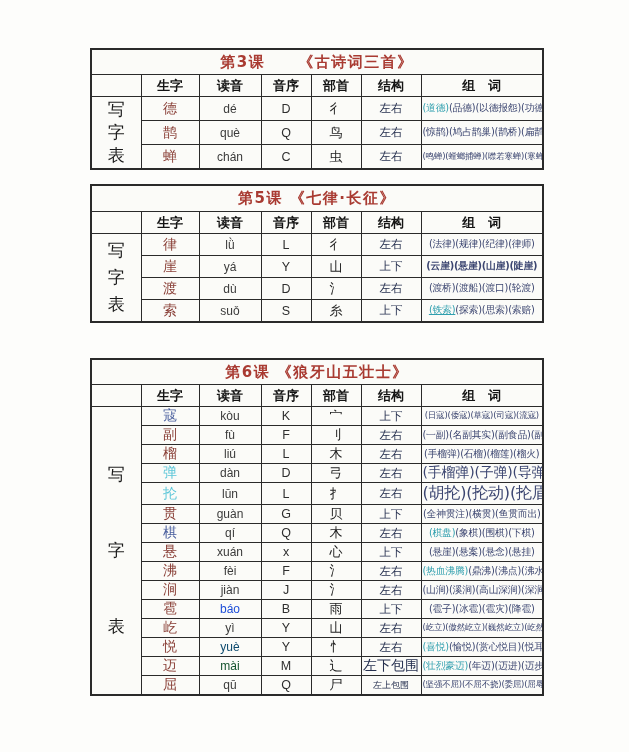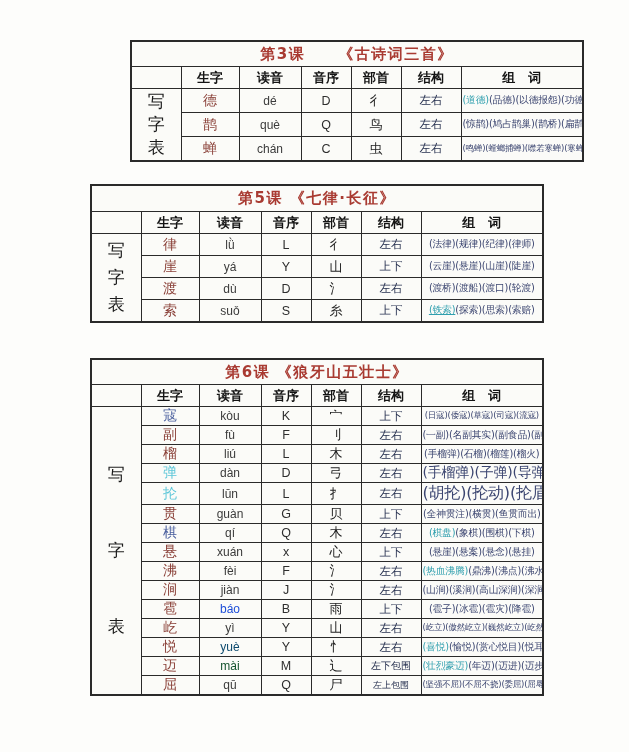--- a/index.html
+++ b/index.html
@@ -7,21 +7,21 @@
     position:relative; width:629px; height:752px;
     background:#fdfdfb; overflow:hidden;
     font-family:"DejaVu Sans", sans-serif;
   }
   table.sheet {
     position:absolute; left:90px; width:452px;
     border-collapse:collapse; table-layout:fixed;
     background:#fbfbf8;
     border:2px solid #2a2a2a;
   }
-  .t1 { top:40px;margin-left:40px; }
+  .t1 { top:48px; }
   .t2 { top:184px; }
   .t3 { top:358px; }
   td {
     border:1px solid #2a2a2a; padding:0 1px;
     text-align:center; vertical-align:middle;
     overflow:hidden; white-space:nowrap;
   }
   .title-cell { font-weight:bold; font-size:15px; letter-spacing:1.5px; }
   .t1 .title-cell { height:24px; }
   .t2 .title-cell { height:25px; }
@@ -142,21 +142,21 @@
           <td class="radical-cell" style="color: rgb(34, 34, 34);">彳</td>
           <td class="structure-cell" style="color: rgb(38, 48, 79);">左右</td>
           <td class="words-cell" style="color: rgb(59, 69, 112); font-size: 9.8px;"><span>(法律)</span><span>(规律)</span><span>(纪律)</span><span>(律师)</span></td>
         </tr>
         <tr class="data-row">
           <td class="char-cell" style="color: rgb(138, 64, 56);">崖</td>
           <td class="pinyin-cell" style="color: rgb(59, 59, 59);">yá</td>
           <td class="initial-cell" style="color: rgb(46, 46, 46);">Y</td>
           <td class="radical-cell" style="color: rgb(34, 34, 34);">山</td>
           <td class="structure-cell" style="color: rgb(38, 48, 79);">上下</td>
-          <td class="words-cell" style="color: rgb(59, 69, 112); font-size: 9.8px;"><span>(云崖)</span><span>(悬崖)</span><span>(山崖)</span><span>(陡崖)</span></td>
+          <td class="words-cell" style="color: rgb(59, 69, 112); font-size: 9.8px; font-weight: bold;"><span>(云崖)</span><span>(悬崖)</span><span>(山崖)</span><span>(陡崖)</span></td>
         </tr>
         <tr class="data-row">
           <td class="char-cell" style="color: rgb(138, 64, 56);">渡</td>
           <td class="pinyin-cell" style="color: rgb(59, 59, 59);">dù</td>
           <td class="initial-cell" style="color: rgb(46, 46, 46);">D</td>
           <td class="radical-cell" style="color: rgb(34, 34, 34);">氵</td>
           <td class="structure-cell" style="color: rgb(38, 48, 79);">左右</td>
           <td class="words-cell" style="color: rgb(59, 69, 112); font-size: 9.8px;"><span>(渡桥)</span><span>(渡船)</span><span>(渡口)</span><span>(轮渡)</span></td>
         </tr>
         <tr class="data-row">
@@ -301,21 +301,21 @@
           <td class="initial-cell" style="color: rgb(46, 46, 46);">Y</td>
           <td class="radical-cell" style="color: rgb(34, 34, 34);">忄</td>
           <td class="structure-cell" style="color: rgb(38, 48, 79);">左右</td>
           <td class="words-cell" style="color: rgb(59, 69, 112); font-size: 9.8px;"><span style="color: rgb(47, 159, 174);">(喜悦)</span><span>(愉悦)</span><span>(赏心悦目)</span><span>(悦耳)</span></td>
         </tr>
         <tr class="data-row">
           <td class="char-cell" style="color: rgb(138, 64, 56);">迈</td>
           <td class="pinyin-cell" style="color: #14532d;">mài</td>
           <td class="initial-cell" style="color: rgb(46, 46, 46);">M</td>
           <td class="radical-cell" style="color: rgb(34, 34, 34);">辶</td>
-          <td class="structure-cell" style="color: rgb(38, 48, 79); font-size: 10px;">左下包围</td>
+          <td class="structure-cell" style="color: rgb(38, 48, 79); font-size: 14px;">左下包围</td>
           <td class="words-cell" style="color: rgb(59, 69, 112); font-size: 9.8px;"><span style="color: rgb(47, 159, 174);">(壮烈豪迈)</span><span>(年迈)</span><span>(迈进)</span><span>(迈步)</span></td>
         </tr>
         <tr class="data-row">
           <td class="char-cell" style="color: rgb(138, 64, 56);">屈</td>
           <td class="pinyin-cell" style="color: rgb(59, 59, 59);">qū</td>
           <td class="initial-cell" style="color: rgb(46, 46, 46);">Q</td>
           <td class="radical-cell" style="color: rgb(34, 34, 34);">尸</td>
           <td class="structure-cell" style="color: rgb(38, 48, 79); font-size: 9px;">左上包围</td>
           <td class="words-cell" style="color: rgb(59, 69, 112); font-size: 8.5px;"><span>(坚强不屈)</span><span>(不屈不挠)</span><span>(委屈)</span><span>(屈辱)</span></td>
         </tr>

